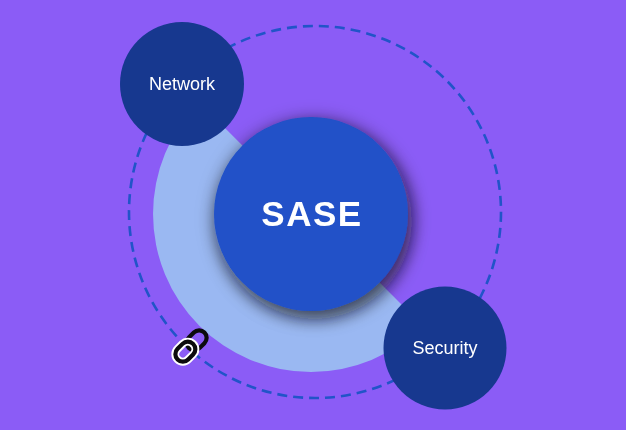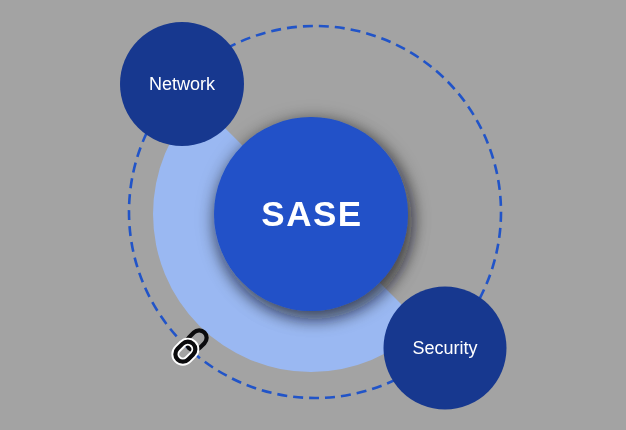--- a/index.html
+++ b/index.html
@@ -5,21 +5,21 @@
   html, body {
     margin: 0;
     padding: 0;
     background: #ffffff;
     font-family: "Liberation Sans", "DejaVu Sans", sans-serif;
   }
   .stage {
     position: relative;
     width: 626px;
     height: 430px;
-    background: #a3a3a3;
+    background: #8b5cf6;
     overflow: hidden;
   }
   svg { display: block; }
   .node-label {
     fill: #ffffff;
     font-family: "Liberation Sans", "DejaVu Sans", sans-serif;
     font-size: 18px;
     font-weight: 400;
     text-anchor: middle;
   }

